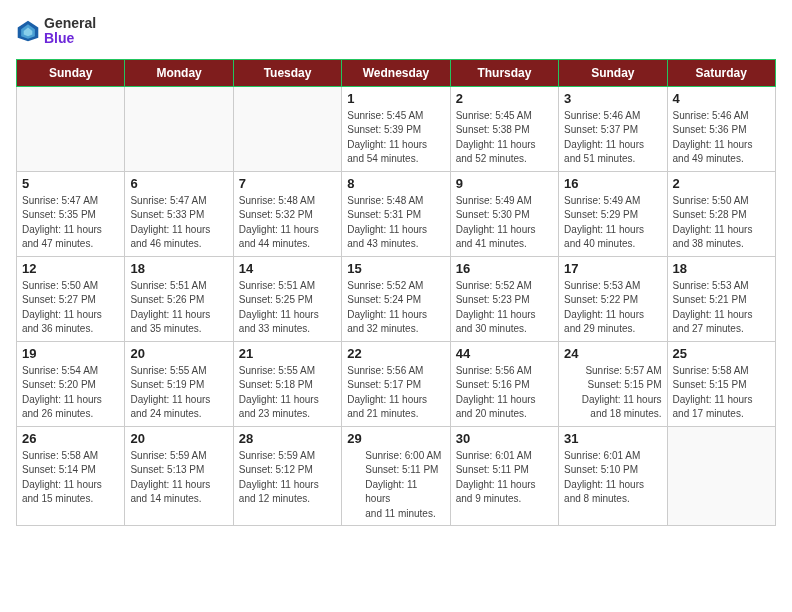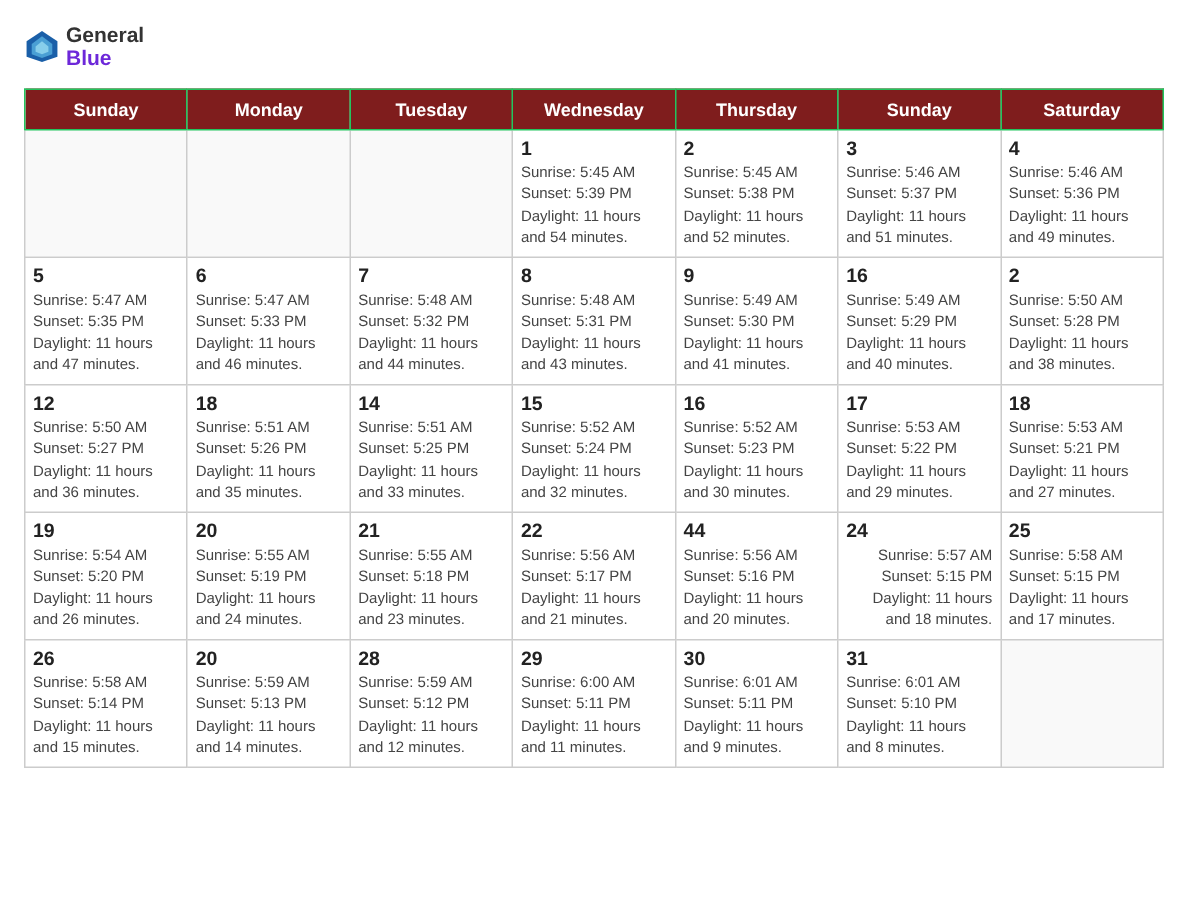--- a/index.html
+++ b/index.html
@@ -319,21 +319,21 @@
         </td>
         <td>
           <div class="day-num">28</div>
           <div class="day-info" style="white-space: pre-line;">Sunrise: 5:59 AM
 Sunset: 5:12 PM
 Daylight: 11 hours
 and 12 minutes.</div>
         </td>
         <td>
           <div class="day-num">29</div>
-          <div class="day-info" style="white-space: pre-line;">Sunrise: 6:00 AM
+          <div class="day-info" style="white-space: pre-line; margin-left: 18px;">Sunrise: 6:00 AM
 Sunset: 5:11 PM
 Daylight: 11 hours
 and 11 minutes.</div>
         </td>
         <td>
           <div class="day-num">30</div>
           <div class="day-info" style="white-space: pre-line;">Sunrise: 6:01 AM
 Sunset: 5:11 PM
 Daylight: 11 hours
 and 9 minutes.</div>

